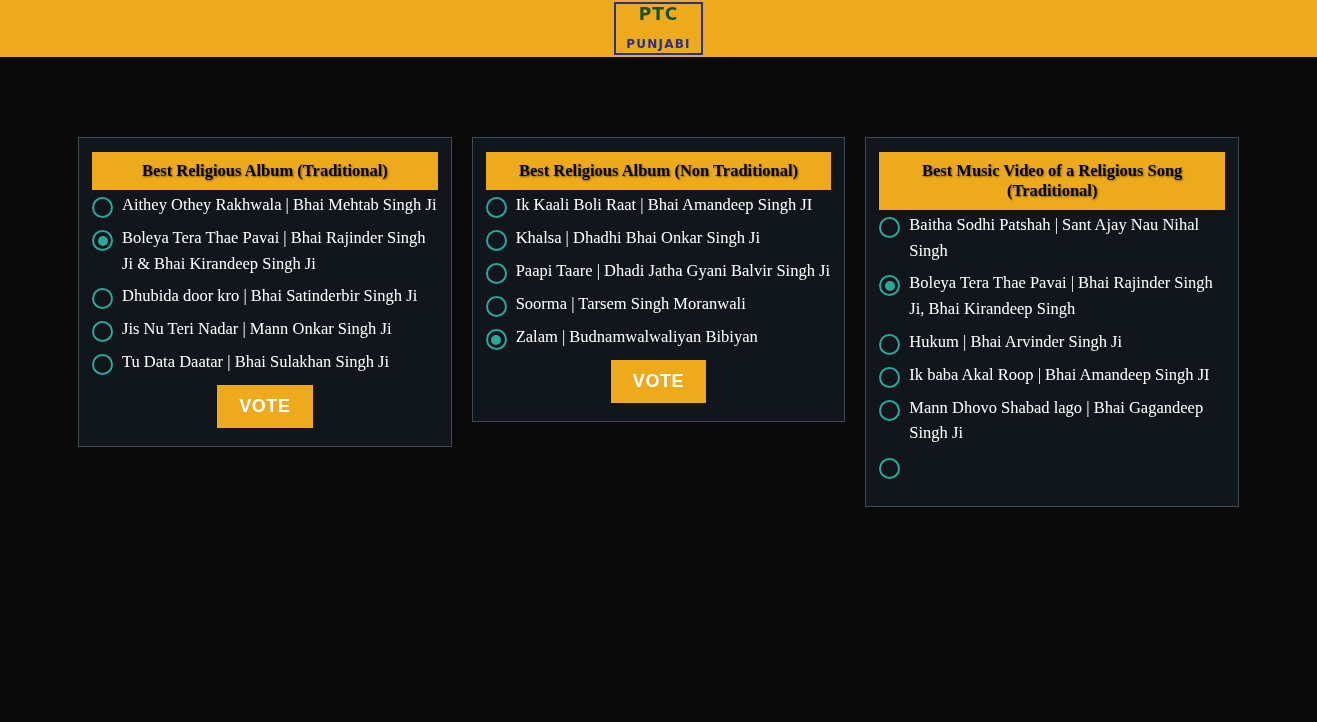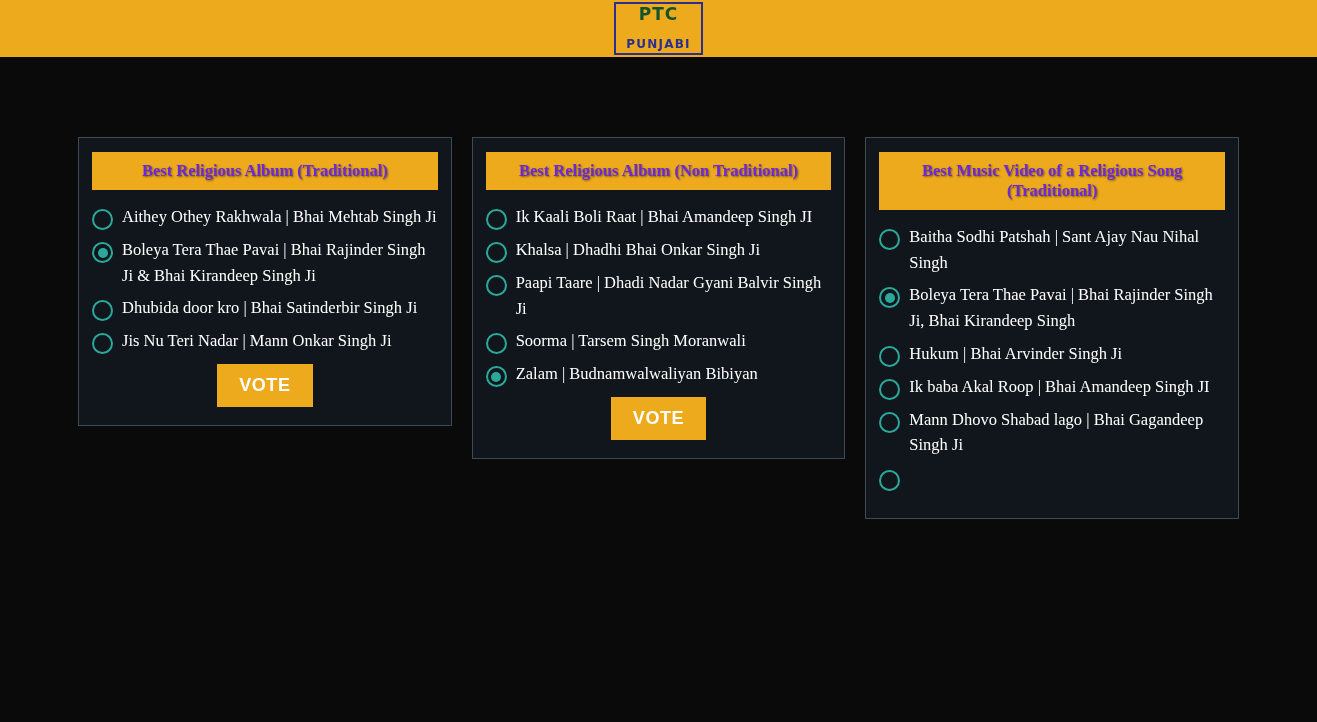--- a/index.html
+++ b/index.html
@@ -51,30 +51,30 @@
     padding: 80px 78px 0 78px;
   }
   .card {
     background: #10161b;
     border: 1px solid #3d4a52;
     padding: 14px 13px 18px 13px;
     width: 380px;
   }
   .card-title {
     background: #edaa1c;
-    color: #6d28d9;
+    color: #000000;
     font-size: 16.5px;
     font-weight: bold;
     text-align: center;
     padding: 9px 8px;
     line-height: 1.22;
     text-shadow: 1px 1px 2px rgba(0,0,0,0.45);
   }
   .options {
-    margin-top: 16px;
+    margin-top: 4px;
   }
   .option {
     display: flex;
     align-items: flex-start;
     margin-bottom: 9px;
     cursor: pointer;
   }
   .radio {
     flex: 0 0 auto;
     width: 21px;
@@ -142,39 +142,43 @@
           <span class="option-label">Boleya Tera Thae Pavai | Bhai Rajinder Singh Ji &amp; Bhai Kirandeep Singh Ji</span>
         </label>
         <label class="option">
           <span class="radio"></span>
           <span class="option-label">Dhubida door kro | Bhai Satinderbir Singh Ji</span>
         </label>
         <label class="option">
           <span class="radio"></span>
           <span class="option-label">Jis Nu Teri Nadar | Mann Onkar Singh Ji</span>
         </label>
+        <label class="option">
+          <span class="radio"></span>
+          <span class="option-label">Tu Data Daatar | Bhai Sulakhan Singh Ji</span>
+        </label>
       </div>
       <div class="vote-wrap">
         <button class="vote-btn">VOTE</button>
       </div>
     </div>
     <div class="card">
       <div class="card-title">Best Religious Album (Non Traditional)</div>
       <div class="options">
         <label class="option">
           <span class="radio"></span>
           <span class="option-label">Ik Kaali Boli Raat | Bhai Amandeep Singh JI</span>
         </label>
         <label class="option">
           <span class="radio"></span>
           <span class="option-label">Khalsa | Dhadhi Bhai Onkar Singh Ji</span>
         </label>
         <label class="option">
           <span class="radio"></span>
-          <span class="option-label">Paapi Taare | Dhadi Nadar Gyani Balvir Singh Ji</span>
+          <span class="option-label">Paapi Taare | Dhadi Jatha Gyani Balvir Singh Ji</span>
         </label>
         <label class="option">
           <span class="radio"></span>
           <span class="option-label">Soorma | Tarsem Singh Moranwali</span>
         </label>
         <label class="option">
           <span class="radio selected"></span>
           <span class="option-label">Zalam | Budnamwalwaliyan Bibiyan</span>
         </label>
       </div>

